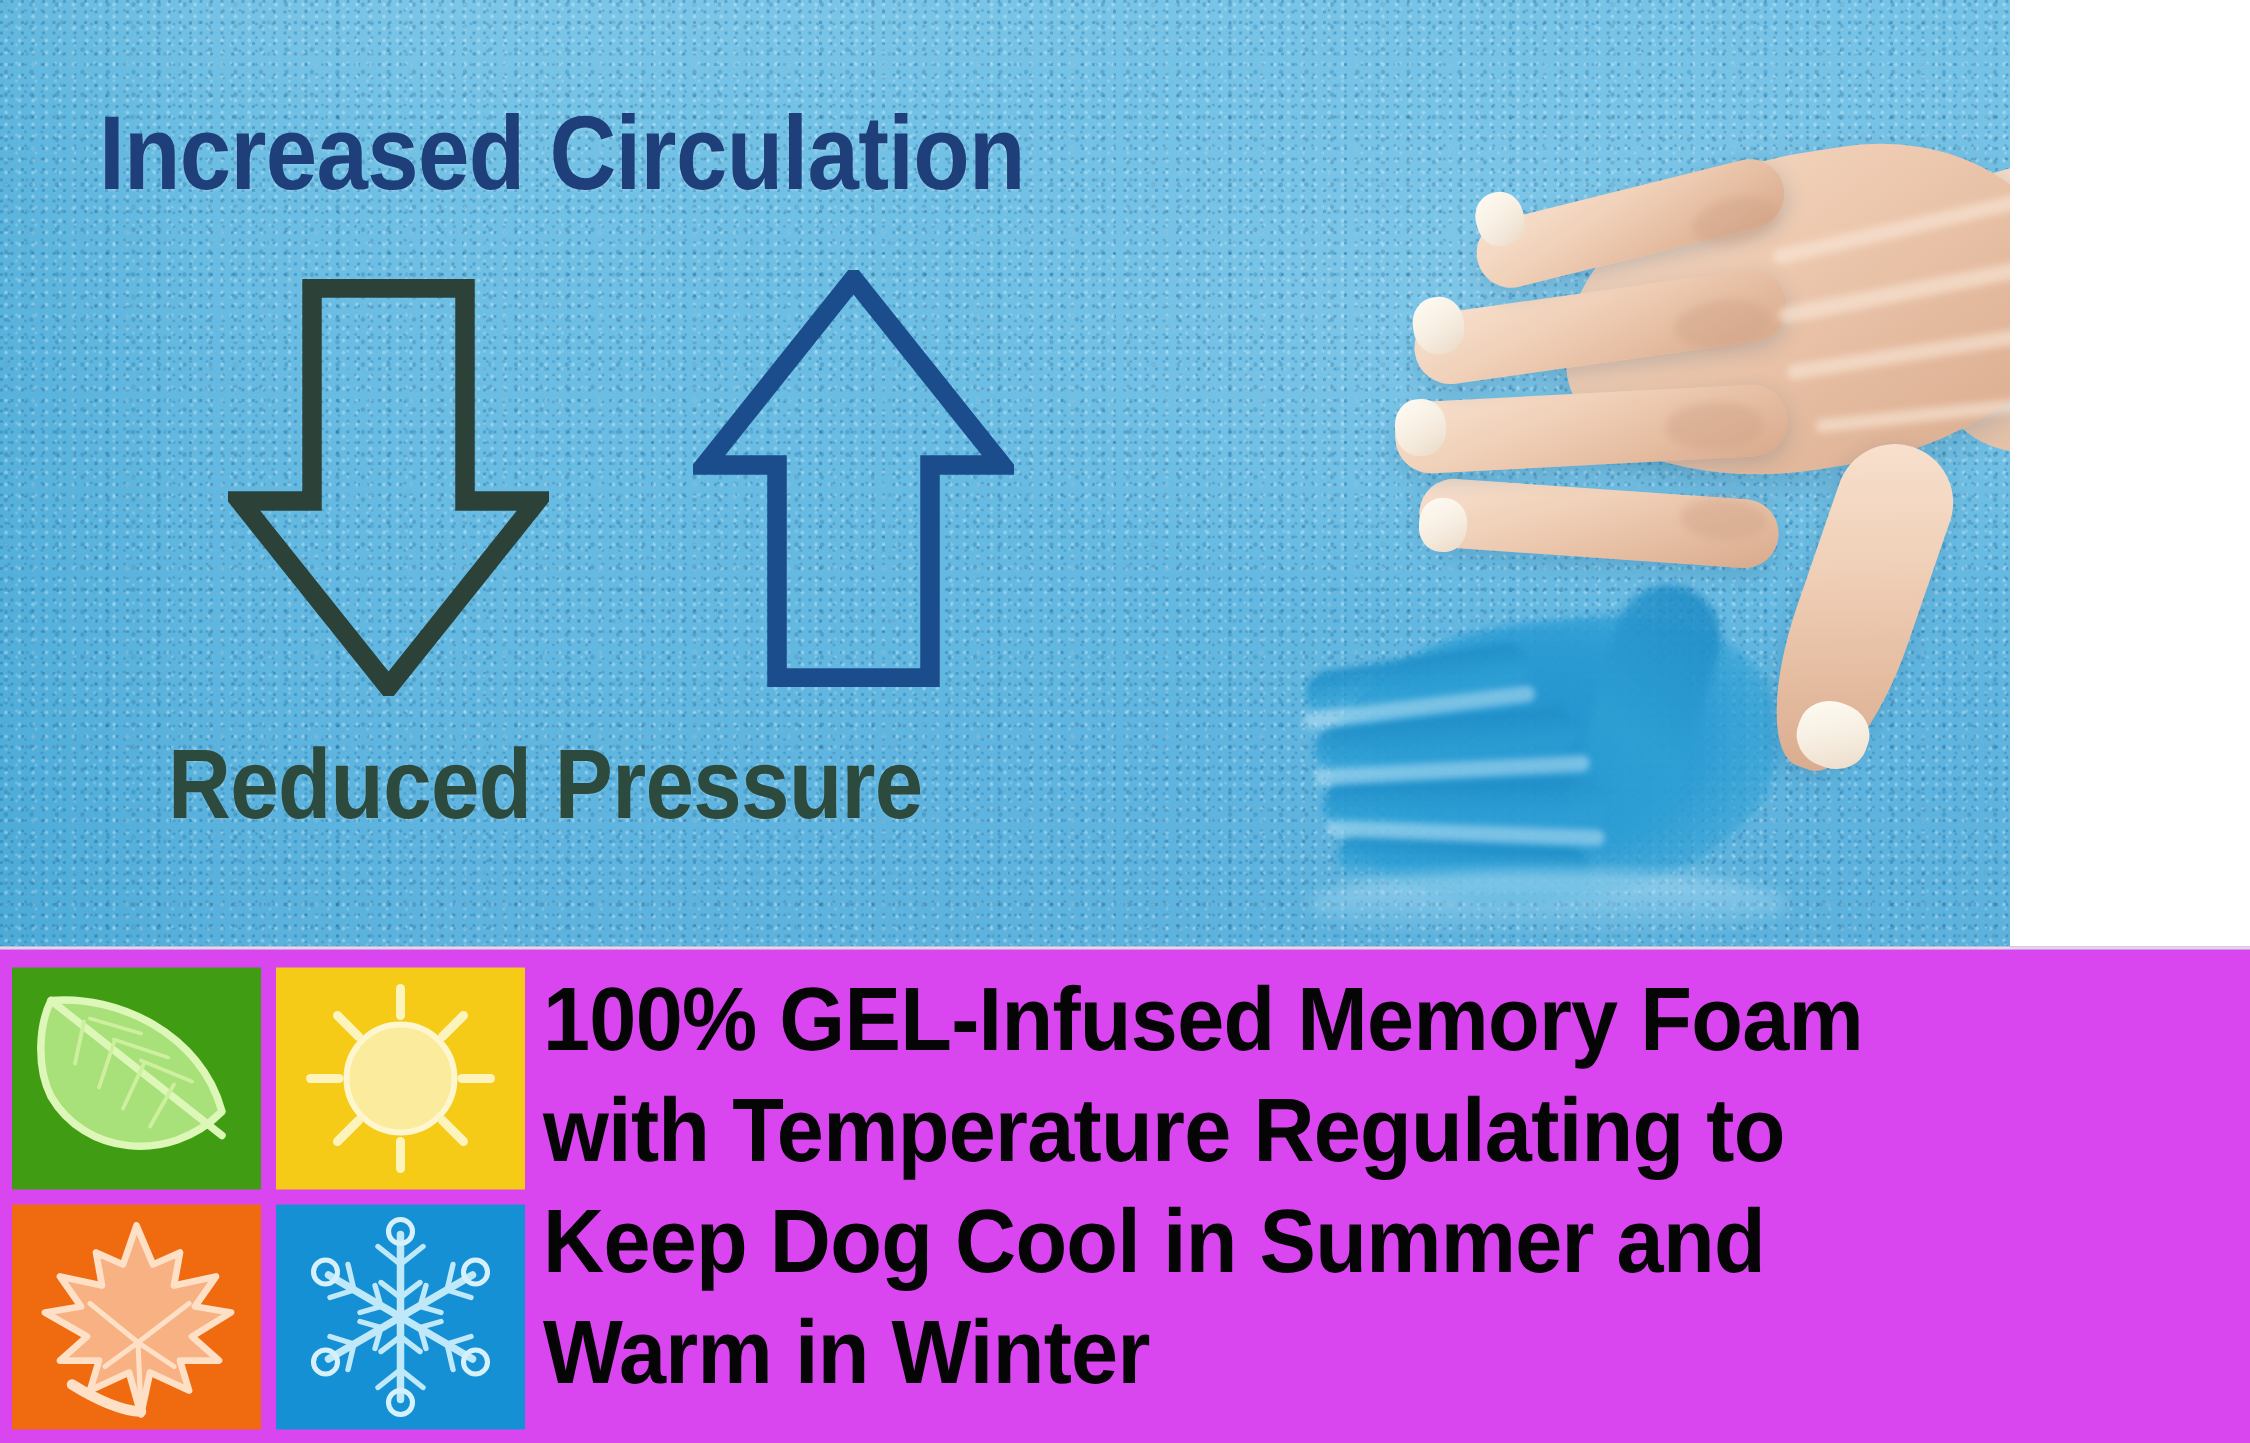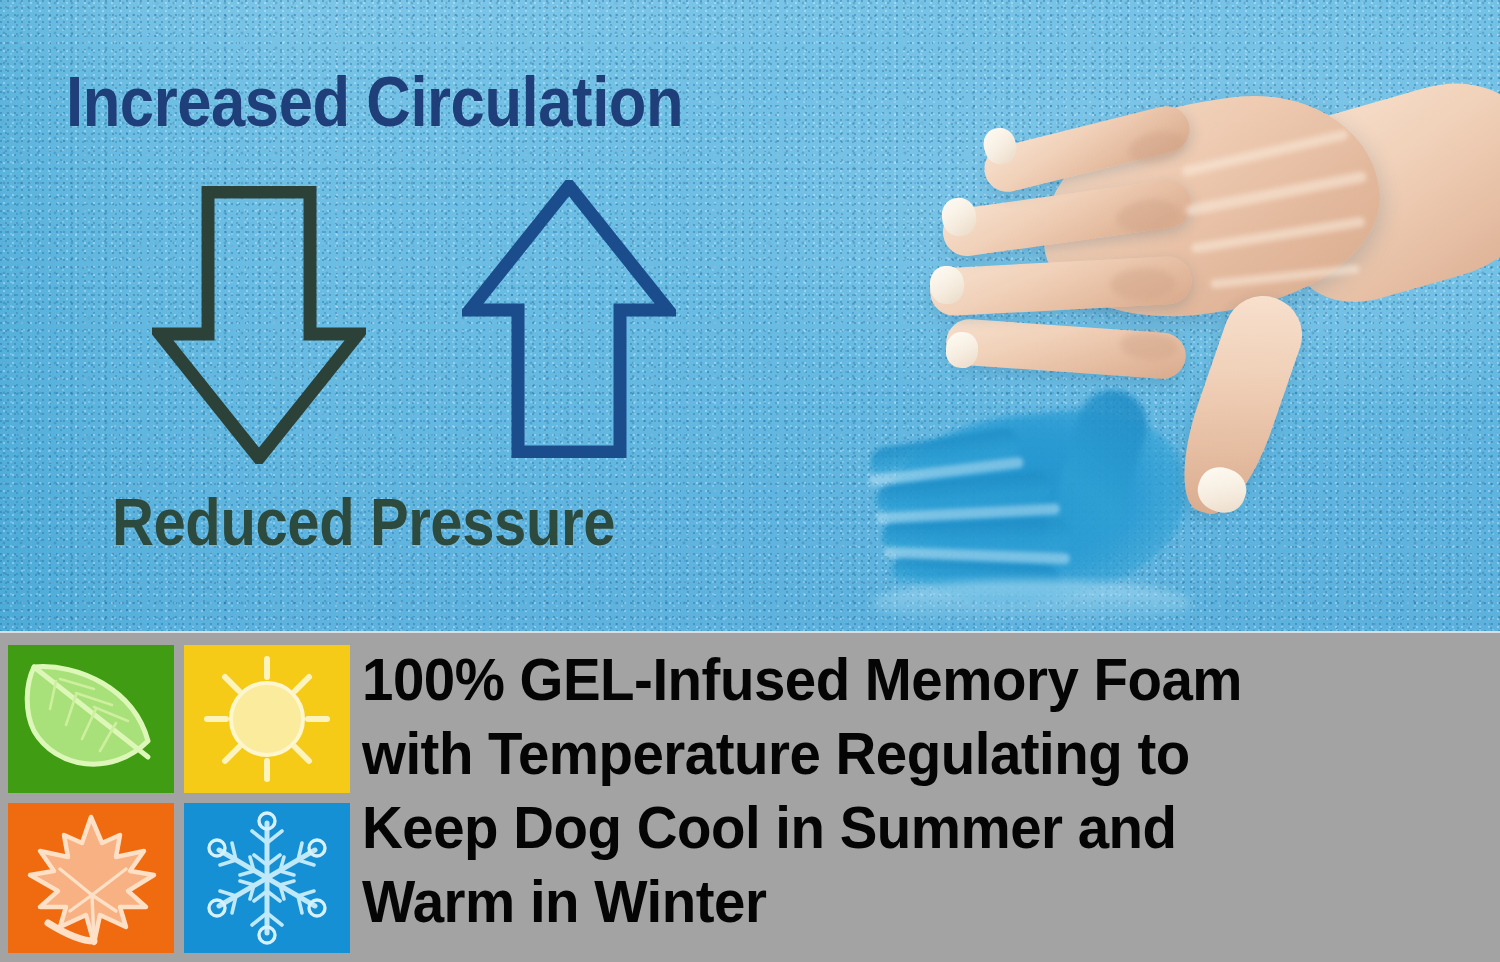--- a/index.html
+++ b/index.html
@@ -16,21 +16,21 @@
     position:relative;
     width:1500px; height:962px;
     background:#ffffff;
     overflow:hidden;
   }
 
   
   .foam-panel {
     position:absolute;
     left:0; top:0;
-    width:1500px; height:631px;
+    width:1340px; height:631px;
     overflow:hidden;
     background:#68bde3;
     text-align:right;
   }
 
   
   .foam-base {
     position:absolute; inset:0;
     background:
       radial-gradient(ellipse 60% 55% at 82% 34%, rgba(150,210,238,0.55) 0%, rgba(150,210,238,0) 62%),
@@ -230,21 +230,21 @@
 
   
   .arrow-down { position:absolute; left:152px; top:186px;  width:214px; height:278px; }
   .arrow-up   { position:absolute; left:462px; top:180px;  width:214px; height:278px; }
 
   
   .bottom-band {
     position:absolute;
     left:0; top:631px;
     width:1500px; height:331px;
-    background:#a3a3a3;
+    background:#d946ef;
     border-top:2px solid #d8dde0;
     padding-left:32px;
   }
 
   
   .season-grid {
     position:absolute;
     left:8px; top:12px;
     width:342px; height:310px;
     display:grid;

